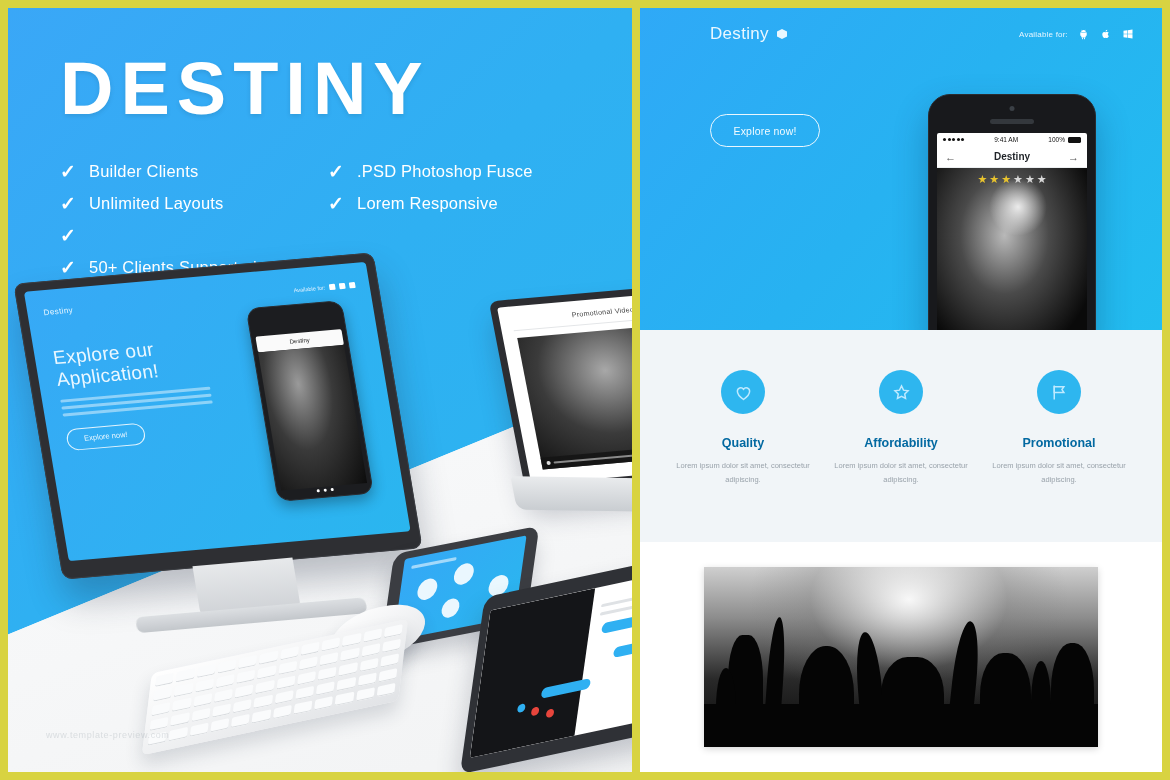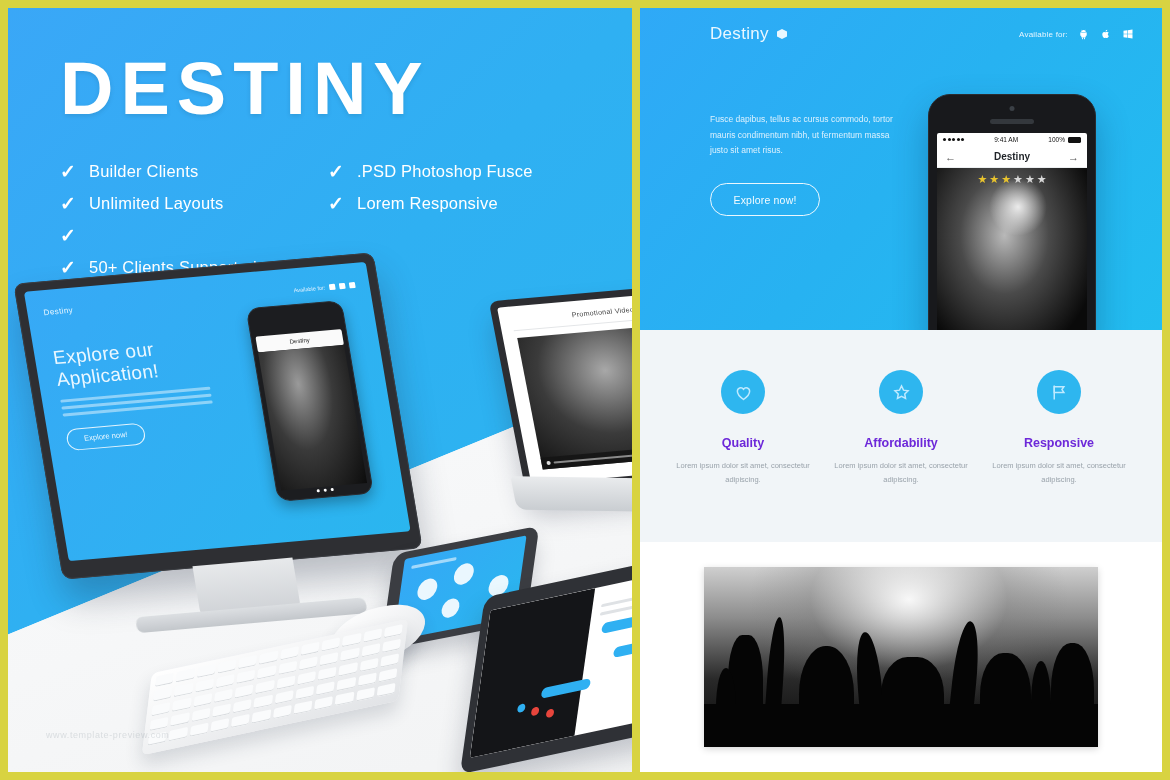--- a/index.html
+++ b/index.html
@@ -221,21 +221,21 @@
   .rp-star.on{ color:#e8c32e; }
   .rp-star.off{ color:#d8d8d8; }
 
   
   .rp-features{ height:212px; background:#f1f5f8; display:flex;
                 align-items:flex-start; padding:40px 24px 0; }
   .feat-card{ flex:1; text-align:center; padding:0 6px; }
   .feat-circle{ width:44px; height:44px; border-radius:50%;
                 background:#2eb6ef; margin:0 auto 22px;
                 display:flex; align-items:center; justify-content:center; }
-  .feat-h{ font-size:12.5px; font-weight:bold; color:#6d28d9; margin-bottom:9px; }
+  .feat-h{ font-size:12.5px; font-weight:bold; color:#0369a1; margin-bottom:9px; }
   .feat-p{ font-size:7.5px; line-height:1.85; color:#9aa3ab; }
 
   
   .rp-bottom{ height:230px; background:#ffffff; display:flex;
               align-items:center; justify-content:center; }
   .rp-bigphoto{ width:394px; height:180px; background:
       radial-gradient(ellipse at 52% 18%, rgba(255,255,255,.92) 0%, rgba(235,235,235,.55) 16%, rgba(120,120,120,.25) 34%, rgba(0,0,0,0) 55%),
       linear-gradient(180deg,#cfcfcf 0%, #8d8d8d 28%, #2a2a2a 62%, #050505 100%);
       position:relative; overflow:hidden; box-shadow:0 2px 7px rgba(0,0,0,.16); }
   .crowd{ position:absolute; left:0; right:0; bottom:0; height:100%; }
@@ -479,21 +479,20 @@
             <svg width="12" height="12" viewBox="0 0 24 24" fill="#ffffff">
               <path d="M3 5.5 10.5 4.5v7H3zM11.6 4.3 21 3v8.5h-9.4zM3 12.5h7.5v7L3 18.5zM11.6 12.5H21V21l-9.4-1.3z"></path>
             </svg>
           </span>
         </div>
       </div>
 
       <div class="rp-hero-text">
         <div class="rp-h1">
         </div>
-        <div class="rp-sub">Fusce dapibus, tellus ac cursus commodo, tortor mauris condimentum nibh, ut fermentum massa justo sit amet risus.</div>
         <div class="rp-cta">Explore now!</div>
       </div>
 
       <div class="rp-phone">
         <div class="rp-phone-cam"></div>
         <div class="rp-phone-spk"></div>
         <div class="rp-phone-scr">
           <div class="rp-status">
             <span class="bars">
                 <i></i>
@@ -547,21 +546,21 @@
         <div class="feat-h">Affordability</div>
         <div class="feat-p">Lorem ipsum dolor sit amet, consectetur adipiscing.</div>
       </div>
       <div class="feat-card">
         <div class="feat-circle">
           <svg width="21" height="21" viewBox="0 0 24 24" fill="none" stroke="#bfeaff" stroke-width="1.7">
             <path d="M6 4v16"></path>
             <path d="M6 5.3h11l-2.2 3.4L17 12H6z"></path>
           </svg>
         </div>
-        <div class="feat-h">Responsive</div>
+        <div class="feat-h">Promotional</div>
         <div class="feat-p">Lorem ipsum dolor sit amet, consectetur adipiscing.</div>
       </div>
     </div>
 
     <div class="rp-bottom">
       <div class="rp-bigphoto">
         <div class="crowd">
           <div class="hand" style="left:6%;  width:9%;  height:62%; border-radius:40% 40% 0 0;"></div>
           <div class="hand" style="left:3%;  width:5%;  height:44%; border-radius:50% 50% 0 0;"></div>
           <div class="hand" style="left:16%; width:4%;  height:72%; border-radius:50% 50% 0 0; transform:rotate(4deg);"></div>

